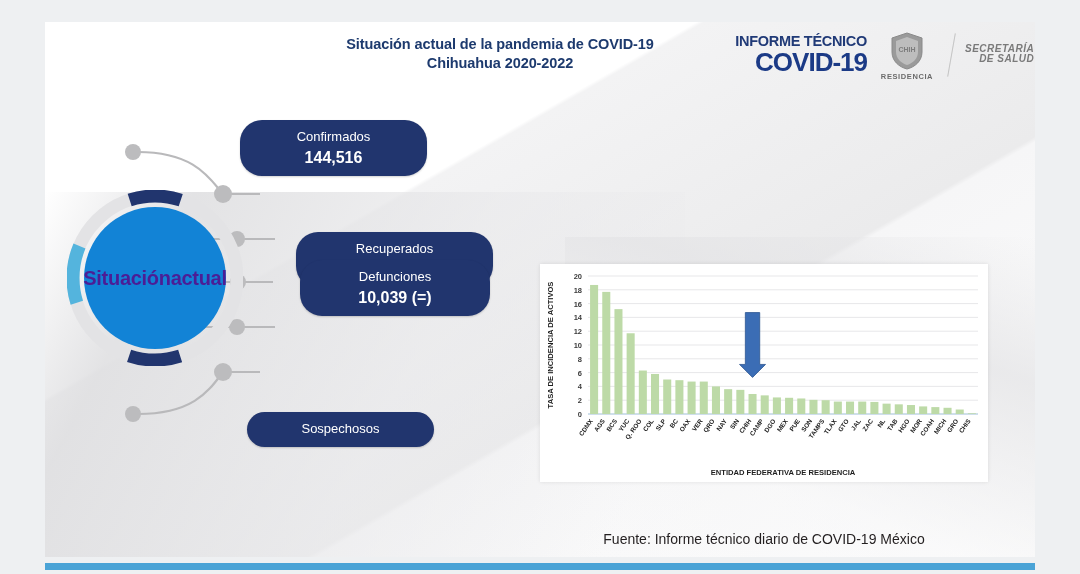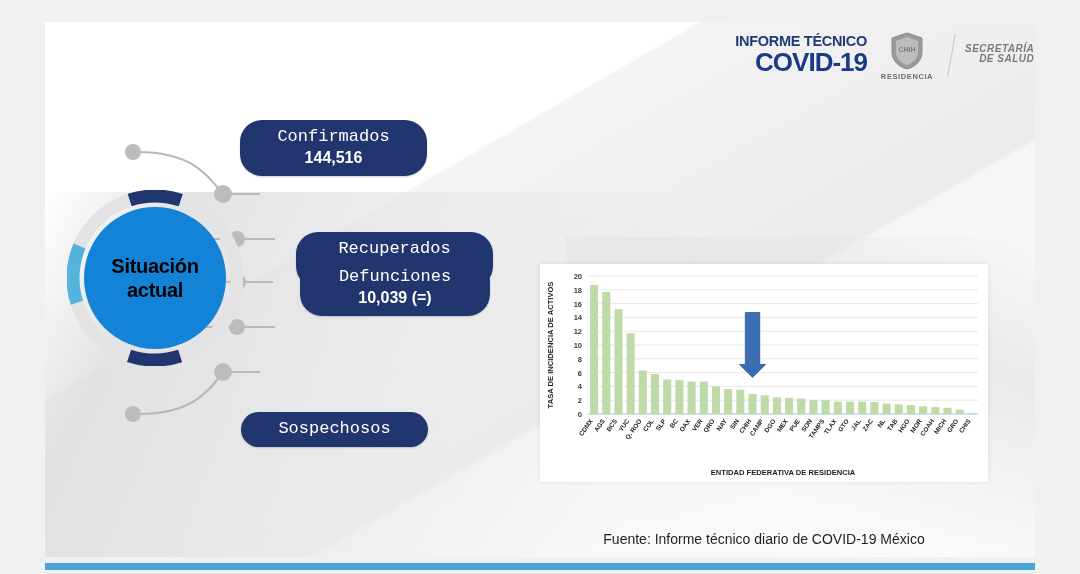--- a/index.html
+++ b/index.html
@@ -77,35 +77,35 @@
   }
 
   
   .diagram { position: absolute; left: 0; top: 62px; width: 470px; height: 400px; }
   .diagram svg.connectors { position: absolute; left: 0; top: 0; }
 
   .donut { position: absolute; left: 22px; top: 106px; width: 176px; height: 176px; }
   .donut svg { position: absolute; left: 0; top: 0; }
   .donut-label {
     position: absolute; left: 0; top: 0; width: 176px; height: 176px;
-    display: flex; flex-direction: column; align-items: center; justify-content: center;
-    color: #000000; font-weight: bold; font-size: 20px; line-height: 24px;
+    display: flex; flex-direction: row; align-items: center; justify-content: center;
+    color: #4c1d95; font-weight: bold; font-size: 20px; line-height: 24px;
     letter-spacing: -.3px;
   }
 
   .pill {
     position: absolute;
     background: #21356e;
     border-radius: 22px;
     color: #ffffff;
     text-align: center;
     padding: 7px 18px 8px;
     box-shadow: 0 1px 2px rgba(0,0,0,.18);
   }
-  .pill .p-label { font-size: 17px; line-height: 20px; font-weight: normal; font-family: Liberation Mono, monospace; }
+  .pill .p-label { font-size: 13px; line-height: 20px; font-weight: normal; }
   .pill .p-value { font-size: 16px; line-height: 21px; font-weight: bold; }
 
   
   .note {
     position: absolute; left: 490px; top: 80px; width: 430px;
     color: #231f20; font-size: 14.4px; line-height: 25px;
   }
   .note b { font-weight: bold; }
 
   .chart-card {
@@ -130,20 +130,24 @@
   <div class="gutter-left"></div>
   <div class="gutter-right"></div>
 
   <div id="slide">
     <div class="bg-shade-a"></div>
     <div class="bg-shade-b"></div>
     <div class="bg-shade-c"></div>
 
     <div class="header">
 
+      <div class="hdr-title">
+        <div>Situación actual de la pandemia de COVID-19</div>
+        <div>Chihuahua 2020-2022</div>
+      </div>
 
       <div class="hdr-brand">
         <div class="small">INFORME TÉCNICO</div>
         <div class="big">COVID-19</div>
       </div>
 
       <div class="hdr-logos">
         <div class="shield-wrap">
           <svg class="shield" viewBox="0 0 34 38">
             <path d="M17 1 L32 6 L32 20 C32 29 25 35 17 37 C9 35 2 29 2 20 L2 6 Z" fill="#9a9a9a" stroke="#8a8a8a" stroke-width="1"></path>
@@ -209,21 +213,21 @@
         <div class="p-label">Recuperados</div>
         <div class="p-value">133,688 (+ 29)</div>
       </div>
 
       <div class="pill" style="left:255px; top:176px; width:190px;">
         <div class="p-label">Defunciones</div>
         <div class="p-value">10,039 (=)</div>
       </div>
 
 
-      <div class="pill" style="left:196px; top:328px; width:187px;">
+      <div class="pill" style="left:202px; top:328px; width:187px;">
         <div class="p-label">Sospechosos</div>
       </div>
     </div>
 
 
     <div class="chart-card">
       <svg id="chart-svg" width="448" height="218" viewBox="0 0 448 218">
           <line x1="48" x2="438" y1="150" y2="150" stroke="#9fbfd8" stroke-width="1.1"></line>
           <text x="42" y="153" text-anchor="end" font-size="7.5" fill="#3b3b3b" font-weight="bold" font-family="Liberation Sans, sans-serif">0</text>
           <line x1="48" x2="438" y1="136.2" y2="136.2" stroke="#e4e4e6" stroke-width="0.9"></line>

